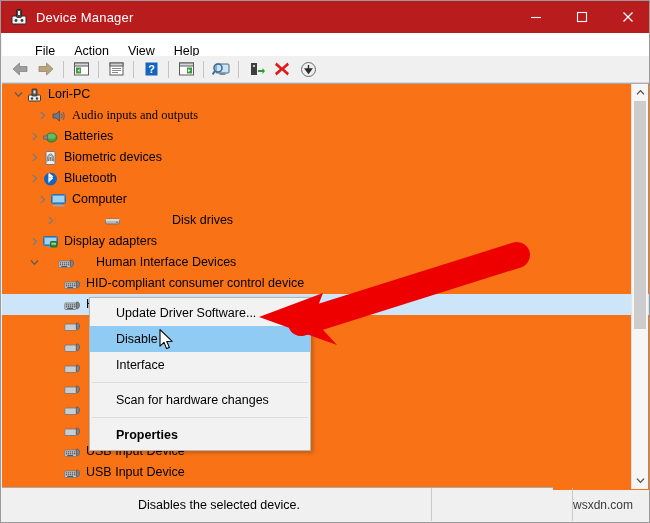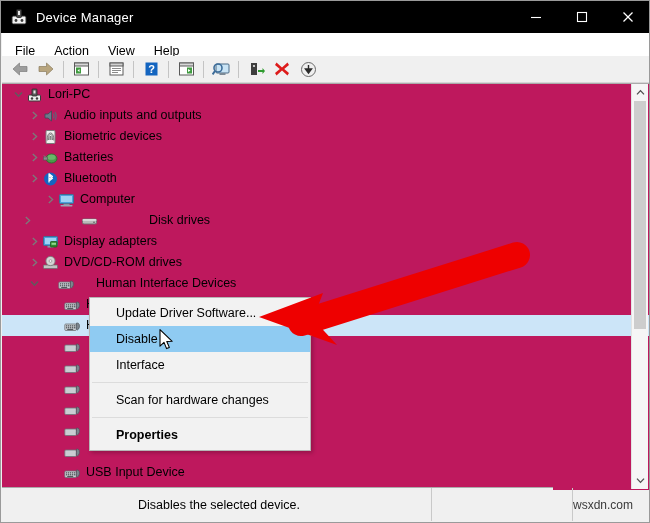--- a/index.html
+++ b/index.html
@@ -15,21 +15,21 @@
     box-sizing: border-box;
     border: 1px solid #9a9a9a;
     background: #f0f0f0;
     overflow: hidden;
   }
 
   
   #titlebar {
     position: absolute; left: 0; top: 0;
     width: 650px; height: 32px;
-    background: #000000;
+    background: #b91c1c;
     display: flex; align-items: center;
   }
   #titlebar .tb-icon {
     width: 20px; height: 20px; margin-left: 8px; margin-right: 7px;
     position: relative; flex: none;
   }
   #titlebar .tb-title {
     color: #ffffff; font-size: 13px; letter-spacing: 0.2px;
     white-space: nowrap;
   }
@@ -40,21 +40,21 @@
     color: #ffffff;
   }
   .win-btn svg { display: block; }
 
   
   #menubar {
     position: absolute; left: 1px; top: 32px;
     width: 648px; height: 36px;
     background: #ffffff;
     display: flex; align-items: center;
-    padding-left: 4px; box-sizing: border-box;
+    padding-left: 24px; box-sizing: border-box;
   }
   .menu-item {
     font-size: 12.5px; color: #000000;
     padding: 2px 10px 2px 9px;
     white-space: nowrap;
   }
   .menu-item u { text-decoration: underline; }
 
   
   #toolbar {
@@ -72,21 +72,21 @@
   }
   .tbsep {
     width: 1px; height: 17px; background: #c4c4c4;
     margin: 0 4px; flex: none;
   }
 
   
   #tree {
     position: absolute; left: 1px; top: 82px;
     width: 648px; height: 406px;
-    background: #be185d;
+    background: #f97316;
     border-top: 1px solid #ababab;
     overflow: hidden;
   }
   .row {
     position: relative;
     height: 21px;
     display: flex; align-items: center;
     font-size: 12.5px; color: #000000;
     white-space: nowrap;
   }
@@ -295,34 +295,51 @@
           <rect x="2.5" y="8" width="12" height="6" rx="1" fill="#eeeeee" stroke="#3a3a3a" stroke-width="1"></rect>
           <rect x="6" y="2" width="5" height="7" rx="0.8" fill="#5a5a5a" stroke="#2b2b2b" stroke-width="0.8"></rect>
           <rect x="7.5" y="3.5" width="2" height="3" fill="#e6e6e6"></rect>
           <circle cx="6" cy="11.5" r="1.2" fill="#3a3a3a"></circle>
             <circle cx="11" cy="11.5" r="1.2" fill="#3a3a3a"></circle>
         </svg>
       </div>
       <span class="rlabel">Lori-PC</span>
     </div>
 
-    <div class="row" style="padding-left:24px;">
+    <div class="row" style="padding-left:32px;font-family:Liberation Serif, serif;">
       <div class="twisty">
         <svg width="9" height="9" viewBox="0 0 9 9">
             <path d="M2.8 1 L6.6 4.5 L2.8 8" fill="none" stroke="#7b7b7b" stroke-width="1.3"></path>
           </svg>
       </div>
       <div class="ricon">
         <svg width="17" height="16" viewBox="0 0 17 16">
           <path d="M3 6 L6 6 L9.5 3 L9.5 13 L6 10 L3 10 Z" fill="#6b7b8c" stroke="#3c4a58" stroke-width="0.8"></path>
           <path d="M11.3 5.5 Q13 8 11.3 10.5" fill="none" stroke="#5a6a7a" stroke-width="1.1"></path>
           <path d="M13 4 Q15.4 8 13 12" fill="none" stroke="#5a6a7a" stroke-width="1.1"></path>
         </svg>
       </div>
       <span class="rlabel">Audio inputs and outputs</span>
+    </div>
+
+    <div class="row" style="padding-left:24px;">
+      <div class="twisty">
+        <svg width="9" height="9" viewBox="0 0 9 9">
+            <path d="M2.8 1 L6.6 4.5 L2.8 8" fill="none" stroke="#7b7b7b" stroke-width="1.3"></path>
+          </svg>
+      </div>
+      <div class="ricon">
+        <svg width="17" height="16" viewBox="0 0 17 16">
+          <ellipse cx="9.5" cy="8.5" rx="5.5" ry="4.5" fill="#4a9b4a" stroke="#2d6b2d" stroke-width="0.9"></ellipse>
+          <ellipse cx="9.5" cy="7.2" rx="4" ry="2.6" fill="#7ec97e" opacity="0.6"></ellipse>
+          <rect x="1.5" y="7" width="4" height="3" fill="#8a8a8a" stroke="#5a5a5a" stroke-width="0.7"></rect>
+          <line x1="2" y1="5.5" x2="3.5" y2="7" stroke="#8a8a8a" stroke-width="1"></line>
+        </svg>
+      </div>
+      <span class="rlabel">Batteries</span>
     </div>
 
     <div class="row" style="padding-left:24px;">
       <div class="twisty">
         <svg width="9" height="9" viewBox="0 0 9 9">
             <path d="M2.8 1 L6.6 4.5 L2.8 8" fill="none" stroke="#7b7b7b" stroke-width="1.3"></path>
           </svg>
       </div>
       <div class="ricon">
         <svg width="17" height="16" viewBox="0 0 17 16">
@@ -336,62 +353,45 @@
     </div>
 
     <div class="row" style="padding-left:24px;">
       <div class="twisty">
         <svg width="9" height="9" viewBox="0 0 9 9">
             <path d="M2.8 1 L6.6 4.5 L2.8 8" fill="none" stroke="#7b7b7b" stroke-width="1.3"></path>
           </svg>
       </div>
       <div class="ricon">
         <svg width="17" height="16" viewBox="0 0 17 16">
-          <ellipse cx="9.5" cy="8.5" rx="5.5" ry="4.5" fill="#4a9b4a" stroke="#2d6b2d" stroke-width="0.9"></ellipse>
-          <ellipse cx="9.5" cy="7.2" rx="4" ry="2.6" fill="#7ec97e" opacity="0.6"></ellipse>
-          <rect x="1.5" y="7" width="4" height="3" fill="#8a8a8a" stroke="#5a5a5a" stroke-width="0.7"></rect>
-          <line x1="2" y1="5.5" x2="3.5" y2="7" stroke="#8a8a8a" stroke-width="1"></line>
-        </svg>
-      </div>
-      <span class="rlabel">Batteries</span>
-    </div>
-
-    <div class="row" style="padding-left:24px;">
-      <div class="twisty">
-        <svg width="9" height="9" viewBox="0 0 9 9">
-            <path d="M2.8 1 L6.6 4.5 L2.8 8" fill="none" stroke="#7b7b7b" stroke-width="1.3"></path>
-          </svg>
-      </div>
-      <div class="ricon">
-        <svg width="17" height="16" viewBox="0 0 17 16">
           <circle cx="8.5" cy="8" r="6.5" fill="#1565c0"></circle>
           <path d="M7 4.5 L10.5 7.2 L7 10 L7 2.8 L10.5 5.5 L7 8.2 L7 11.5" fill="none" stroke="#ffffff" stroke-width="1.2" stroke-linejoin="round"></path>
         </svg>
       </div>
       <span class="rlabel">Bluetooth</span>
     </div>
 
-    <div class="row" style="padding-left:40px;">
+    <div class="row" style="padding-left:32px;">
       <div class="twisty">
         <svg width="9" height="9" viewBox="0 0 9 9">
             <path d="M2.8 1 L6.6 4.5 L2.8 8" fill="none" stroke="#7b7b7b" stroke-width="1.3"></path>
           </svg>
       </div>
       <div class="ricon">
         <svg width="17" height="16" viewBox="0 0 17 16">
           <rect x="1.5" y="2.5" width="14" height="9" rx="1" fill="#4da0dd" stroke="#3c6e95" stroke-width="1"></rect>
           <rect x="3" y="4" width="11" height="6" fill="#9ed3f5"></rect>
           <rect x="5.5" y="11.8" width="6" height="1.8" fill="#8a96a2"></rect>
           <rect x="2.5" y="13" width="12" height="1.4" rx="0.6" fill="#9aa6b2"></rect>
         </svg>
       </div>
       <span class="rlabel">Computer</span>
     </div>
 
-    <div class="row" style="padding-left:17px;gap:46px;">
+    <div class="row" style="padding-left:40px;gap:46px;">
       <div class="twisty">
         <svg width="9" height="9" viewBox="0 0 9 9">
             <path d="M2.8 1 L6.6 4.5 L2.8 8" fill="none" stroke="#7b7b7b" stroke-width="1.3"></path>
           </svg>
       </div>
       <div class="ricon">
         <svg width="17" height="16" viewBox="0 0 17 16">
           <rect x="1.5" y="6" width="14" height="5" rx="1.5" fill="#b9b9b9" stroke="#6e6e6e" stroke-width="0.9"></rect>
           <rect x="1.5" y="6" width="14" height="2" rx="1" fill="#d8d8d8"></rect>
           <circle cx="13" cy="9.2" r="0.8" fill="#5a5a5a"></circle>
@@ -411,35 +411,20 @@
           <rect x="1.5" y="2.5" width="14" height="9" rx="1" fill="#4da0dd" stroke="#3c6e95" stroke-width="1"></rect>
           <rect x="3" y="4" width="11" height="6" fill="#9ed3f5"></rect>
           <rect x="5.5" y="11.8" width="6" height="1.8" fill="#8a96a2"></rect>
           <rect x="8.5" y="7.5" width="6.5" height="5.5" rx="0.7" fill="#2e8b2e" stroke="#1d5e1d" stroke-width="0.8"></rect>
           <rect x="9.5" y="8.8" width="4.5" height="2" fill="#8fd68f"></rect>
         </svg>
       </div>
       <span class="rlabel">Display adapters</span>
     </div>
 
-    <div class="row" style="padding-left:24px;">
-      <div class="twisty">
-        <svg width="9" height="9" viewBox="0 0 9 9">
-            <path d="M2.8 1 L6.6 4.5 L2.8 8" fill="none" stroke="#7b7b7b" stroke-width="1.3"></path>
-          </svg>
-      </div>
-      <div class="ricon">
-        <svg width="17" height="16" viewBox="0 0 17 16">
-          <rect x="1.5" y="10" width="14" height="3.5" rx="0.8" fill="#c3c3c3" stroke="#6e6e6e" stroke-width="0.8"></rect>
-          <circle cx="8.5" cy="6" r="4.6" fill="#d5d5d5" stroke="#7a7a7a" stroke-width="0.9"></circle>
-          <circle cx="8.5" cy="6" r="1.4" fill="#f5f5f5" stroke="#8a8a8a" stroke-width="0.7"></circle>
-        </svg>
-      </div>
-      <span class="rlabel">DVD/CD-ROM drives</span>
-    </div>
 
     <div class="row" style="padding-left:24px;gap:16px;">
       <div class="twisty">
         <svg width="9" height="9" viewBox="0 0 9 9">
             <path d="M1 2.5 L4.5 6.3 L8 2.5" fill="none" stroke="#5d5d5d" stroke-width="1.3"></path>
           </svg>
       </div>
       <div class="ricon">
         <svg width="17" height="16" viewBox="0 0 17 16">
           <rect x="0.8" y="6" width="11.5" height="6.5" rx="1" fill="#c9cdd2" stroke="#6d7379" stroke-width="0.8"></rect>

